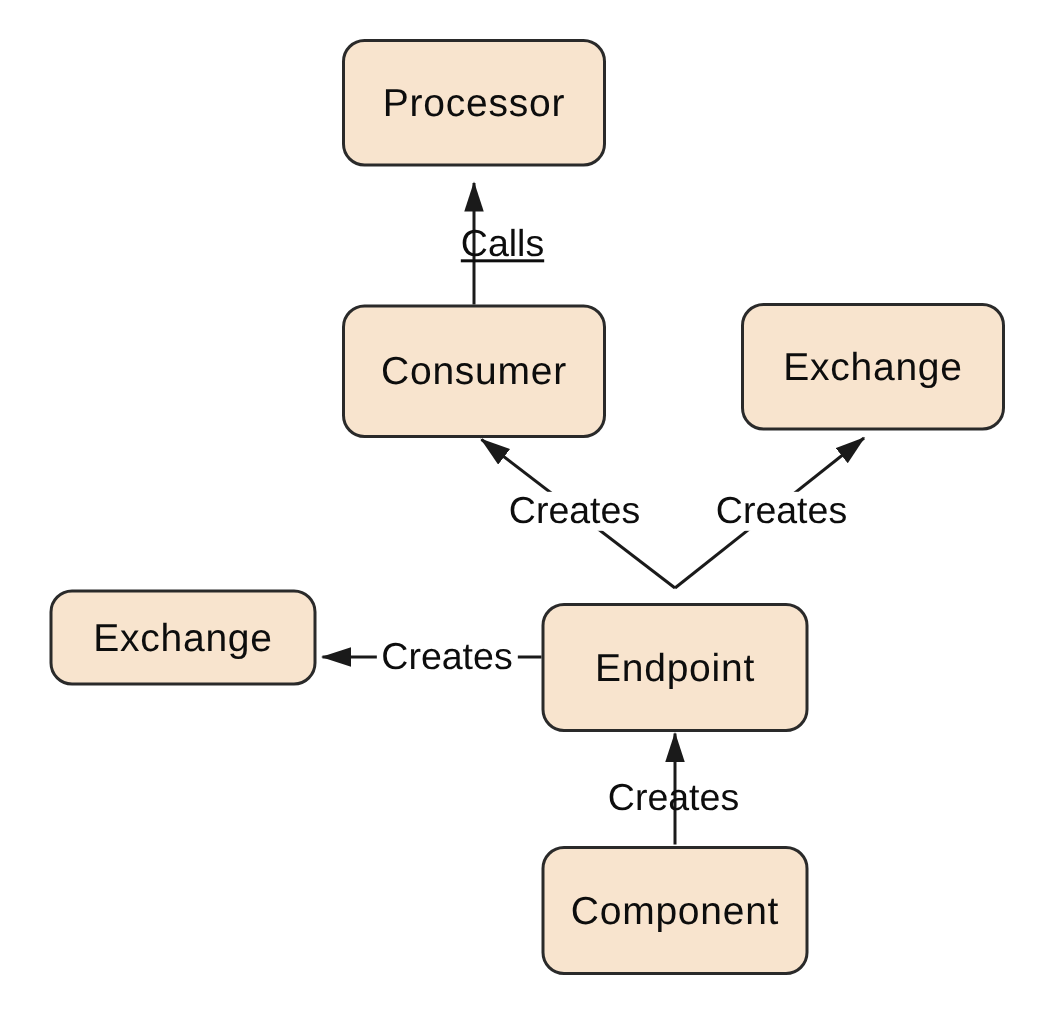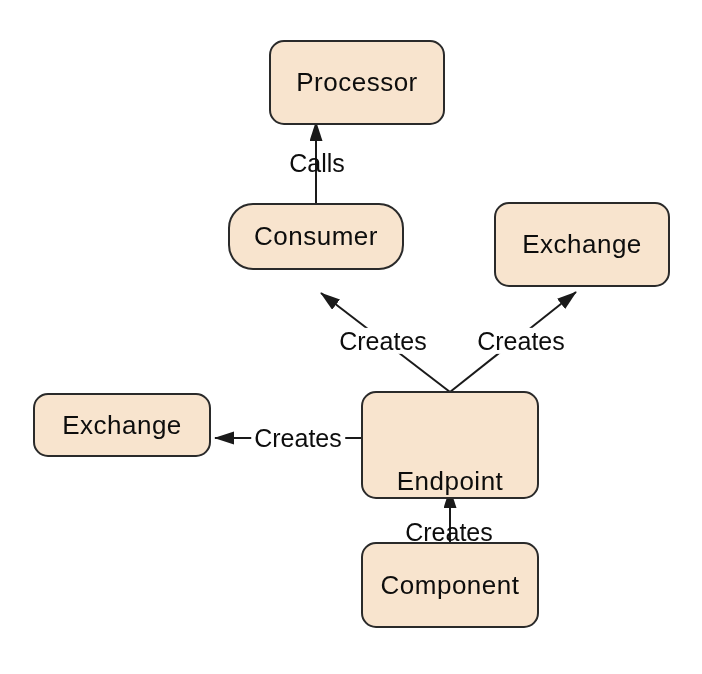--- a/index.html
+++ b/index.html
@@ -22,36 +22,36 @@
   .node{
     position:absolute;
     box-sizing:border-box;
     background:var(--node-fill);
     border:2px solid var(--node-border);
     border-radius:15px;
     display:flex;align-items:center;justify-content:center;
     font-size:26px;color:var(--text);
     letter-spacing:0.5px;
   }
-  .n-processor{left:228px;top:40px;width:176px;height:85px;margin-left:41px;}
-  .n-consumer{left:228px;top:203px;width:176px;height:67px;border-radius:25px;}
+  .n-processor{left:228px;top:26px;width:176px;height:85px;}
+  .n-consumer{left:228px;top:203px;width:176px;height:89px;}
   .n-producer{left:494px;top:202px;width:176px;height:85px;}
   .n-exchange{left:33px;top:393px;width:178px;height:64px;}
-  .n-endpoint{left:361px;top:391px;width:178px;height:108px;align-items:flex-end;}
-  .n-component{left:361px;top:542px;width:178px;height:86px;}
+  .n-endpoint{left:361px;top:402px;width:178px;height:86px;}
+  .n-component{left:361px;top:564px;width:178px;height:86px;}
   .edge-label{
     position:absolute;
     transform:translate(-50%,-50%);
     font-size:25px;color:var(--text);
     background:var(--bg);
     padding:0 3px;
     line-height:1.05;
     white-space:nowrap;
   }
-  .l-calls{left:317px;top:163px;background:transparent;padding:0;}
+  .l-calls{left:335px;top:163px;background:transparent;padding:0;text-decoration:underline;}
   .l-cr-consumer{left:383px;top:341px;}
   .l-cr-producer{left:521px;top:341px;}
   .l-cr-exchange{left:298px;top:438px;}
   .l-cr-component{left:449px;top:532px;background:transparent;padding:0;}
 </style>
 </head>
 <body>
 
 <div class="stage">
 

